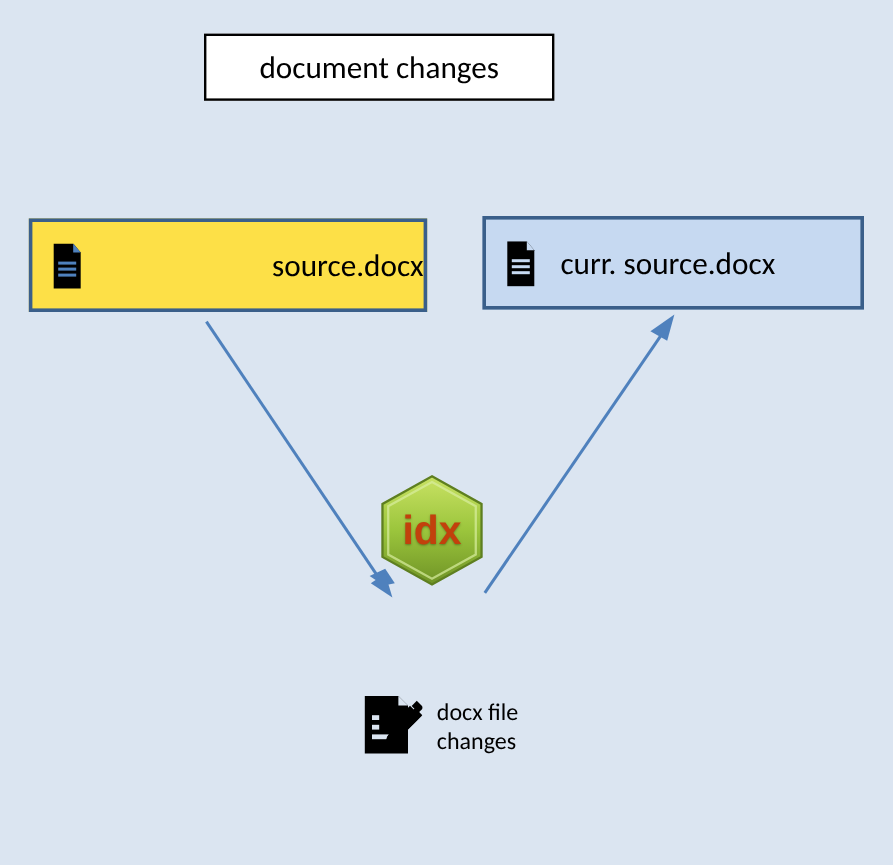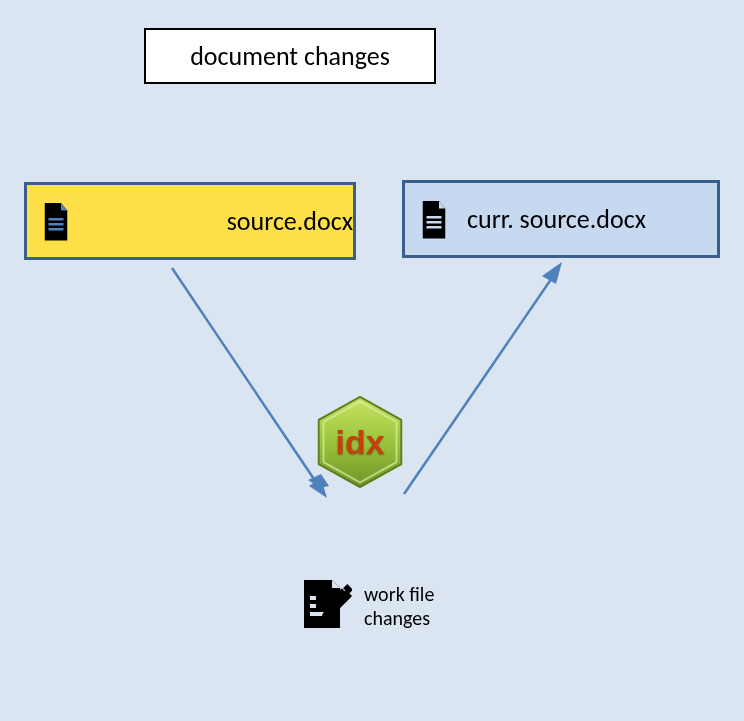--- a/index.html
+++ b/index.html
@@ -8,21 +8,21 @@
     width: 744px;
     height: 721px;
     background: #dbe5f1;
     font-family: "Calibri", "Segoe UI", sans-serif;
     color: #000;
     position: relative;
     overflow: hidden;
   }
   .title-box {
     position: absolute;
-    left: 144px;
+    left: 170px;
     top: 28px;
     width: 288px;
     height: 52px;
     background: #fff;
     border: 2px solid #000;
     display: flex;
     align-items: center;
     justify-content: center;
     font-size: 26px;
   }
@@ -208,15 +208,15 @@
 
     <g>
       <polygon points="50,14 56,20 34,42 28,36" fill="#000"></polygon>
       <polygon points="28,36 34,42 26,46" fill="#000"></polygon>
       <polygon points="28,36 34,42 26,46" fill="#000"></polygon>
       <rect x="48" y="10" width="8" height="6" transform="rotate(45 52 13)" fill="#000"></rect>
     </g>
   </svg>
 </div>
 <div class="wfl-text">
-  <div>work file</div>
+  <div>docx file</div>
   <div>changes</div>
 </div>
 
 </body></html>

